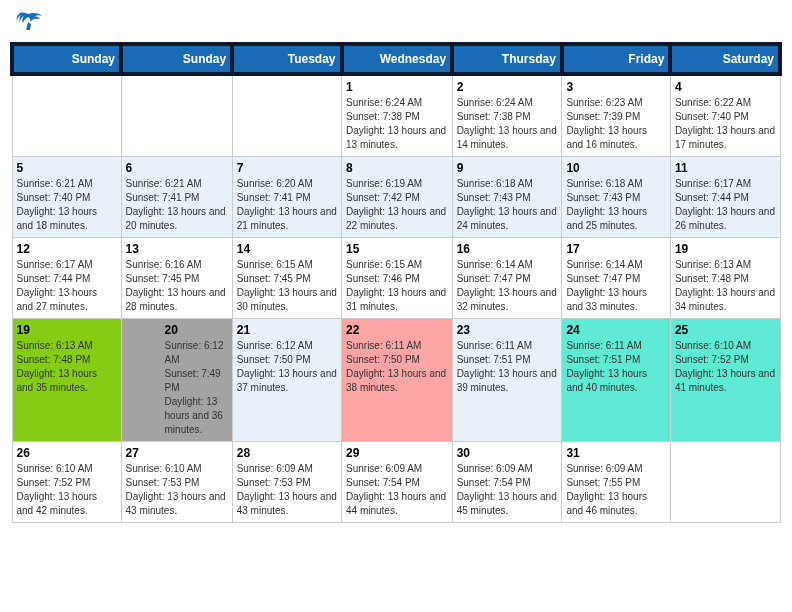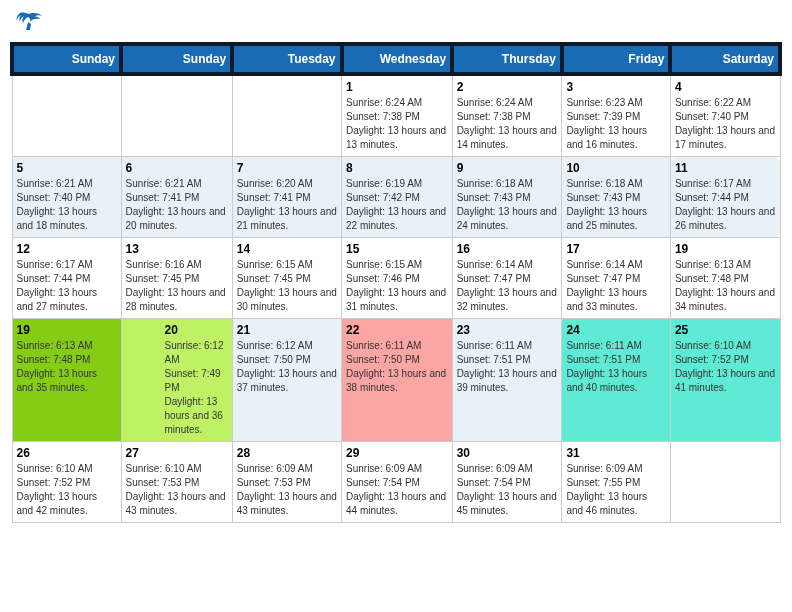--- a/index.html
+++ b/index.html
@@ -201,21 +201,21 @@
         <td>
           <span class="day-number">19</span>
           <div class="day-info">Sunrise: 6:13 AM<br>Sunset: 7:48 PM<br>Daylight: 13 hours and 34 minutes.</div>
         </td>
       </tr>
       <tr>
         <td style="background-color: #84cc16;">
           <span class="day-number">19</span>
           <div class="day-info">Sunrise: 6:13 AM<br>Sunset: 7:48 PM<br>Daylight: 13 hours and 35 minutes.</div>
         </td>
-        <td style="background-color: #bef264; padding-left: 43px;">
+        <td style="background-color: #a3a3a3; padding-left: 43px;">
           <span class="day-number">20</span>
           <div class="day-info">Sunrise: 6:12 AM<br>Sunset: 7:49 PM<br>Daylight: 13 hours and 36 minutes.</div>
         </td>
         <td style="background-color: rgb(232, 240, 248);">
           <span class="day-number">21</span>
           <div class="day-info">Sunrise: 6:12 AM<br>Sunset: 7:50 PM<br>Daylight: 13 hours and 37 minutes.</div>
         </td>
         <td style="background-color: #fca5a5;">
           <span class="day-number">22</span>
           <div class="day-info">Sunrise: 6:11 AM<br>Sunset: 7:50 PM<br>Daylight: 13 hours and 38 minutes.</div>

